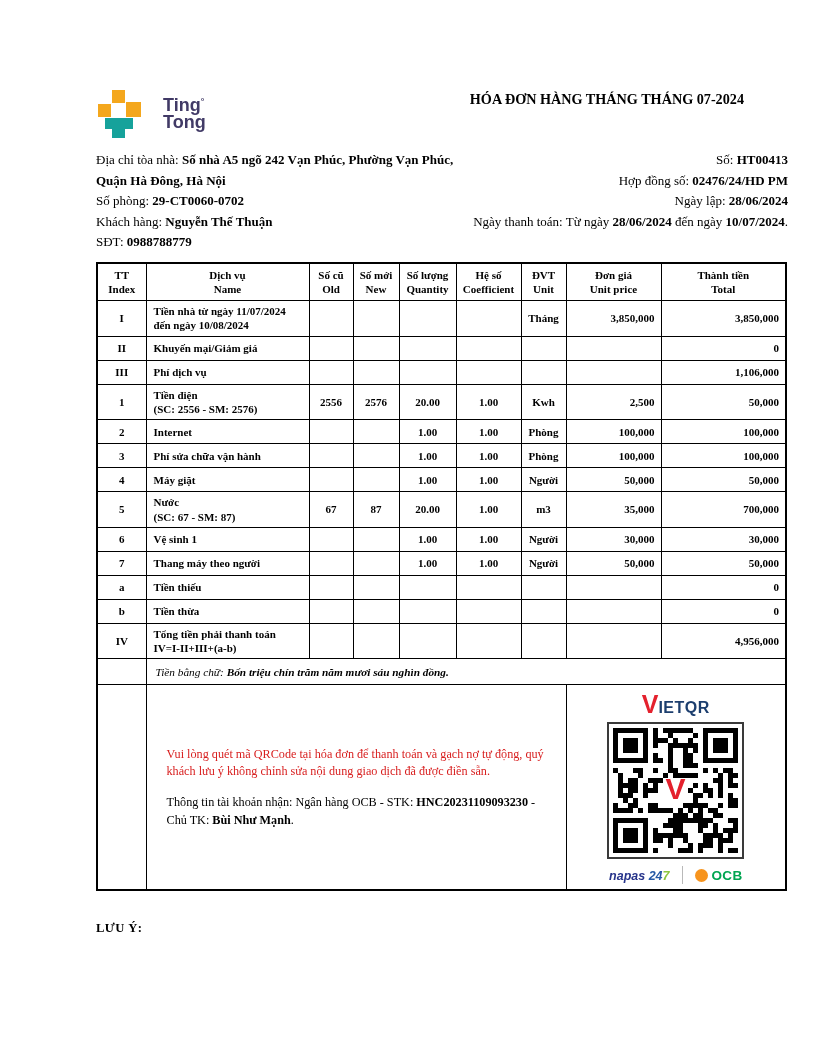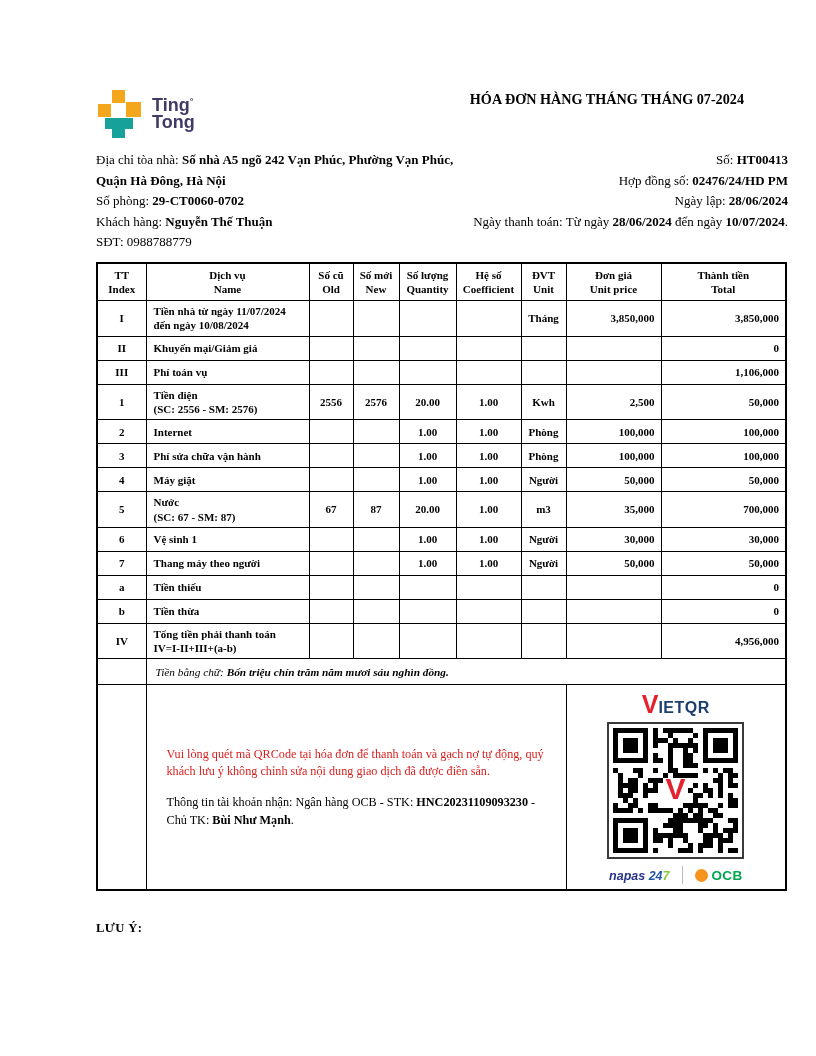--- a/index.html
+++ b/index.html
@@ -6,21 +6,21 @@
     --red_note:#d81e1e; --logo_yellow:#f4a71d; --logo_teal:#16a29b; --logo_text:#413a66;
     --vietqr_red:#e4212d; --vietqr_navy:#1c3e6e; --napas_blue:#27348b; --napas_lt:#2458a5;
     --napas_green:#8cc63e; --ocb_orange:#f7941e; --ocb_green:#00a551;
   }
   html,body{margin:0;padding:0;background:#fff;}
   .page{width:816px;height:1056px;box-sizing:border-box;padding:90px 28px 0 96px;
         font-family:"Liberation Serif",serif;color:#000;position:relative;overflow:hidden;}
 
   
   .top{display:flex;justify-content:space-between;align-items:flex-start;width:692px;}
-  .brand{display:flex;align-items:center;gap:10px;}
+  .brand{display:flex;align-items:center;gap:21px;}
   .logo-mark{position:relative;width:46px;height:48px;flex:0 0 auto;}
   .logo-mark .sq{position:absolute;}
   .sq.y1{left:16px;top:0;width:13px;height:13px;background:var(--logo_yellow);}
   .sq.y2{left:2px;top:14px;width:13px;height:13px;background:var(--logo_yellow);}
   .sq.y3{left:30px;top:12px;width:15px;height:15px;background:var(--logo_yellow);}
   .sq.t1{left:9px;top:28px;width:28px;height:11px;background:var(--logo_teal);}
   .sq.t2{left:16px;top:39px;width:13px;height:9px;background:var(--logo_teal);}
   .logo-text{font-family:"Liberation Sans",sans-serif;font-weight:bold;color:var(--logo_text);
              font-size:18px;line-height:0.94;}
   .logo-text .reg{font-size:9px;vertical-align:super;}
@@ -100,21 +100,21 @@
       </div>
       <div class="info-row">
         <span class="ileft"><span>Số phòng: </span><span style="font-weight: bold;">29-CT0060-0702</span></span>
         <span class="iright"><span>Ngày lập: </span><span style="font-weight: bold;">28/06/2024</span></span>
       </div>
       <div class="info-row">
         <span class="ileft"><span>Khách hàng: </span><span style="font-weight: bold;">Nguyễn Thế Thuận</span></span>
         <span class="iright"><span>Ngày thanh toán: Từ ngày </span><span style="font-weight: bold;">28/06/2024</span><span> đến ngày </span><span style="font-weight: bold;">10/07/2024</span><span>.</span></span>
       </div>
       <div class="info-row">
-        <span class="ileft"><span>SĐT: </span><span style="font-weight: normal;">0988788779</span></span>
+        <span class="ileft"><span>SĐT: </span><span style="font-weight: bold;">0988788779</span></span>
         <span class="iright"></span>
       </div>
     </div>
 
   <table>
     <colgroup>
       <col class="c-tt">
         <col class="c-name">
         <col class="c-old">
         <col class="c-new">
@@ -182,21 +182,21 @@
           <td class="c"></td>
           <td class="c"></td>
           <td class="c"></td>
           <td class="c"></td>
           <td class="c"></td>
           <td class="r"></td>
           <td class="r">0</td>
         </tr>
         <tr>
           <td class="c">III</td>
-          <td class="l">Phí toán vụ</td>
+          <td class="l">Phí dịch vụ</td>
           <td class="c"></td>
           <td class="c"></td>
           <td class="c"></td>
           <td class="c"></td>
           <td class="c"></td>
           <td class="r"></td>
           <td class="r">1,106,000</td>
         </tr>
         <tr>
           <td class="c">1</td>

